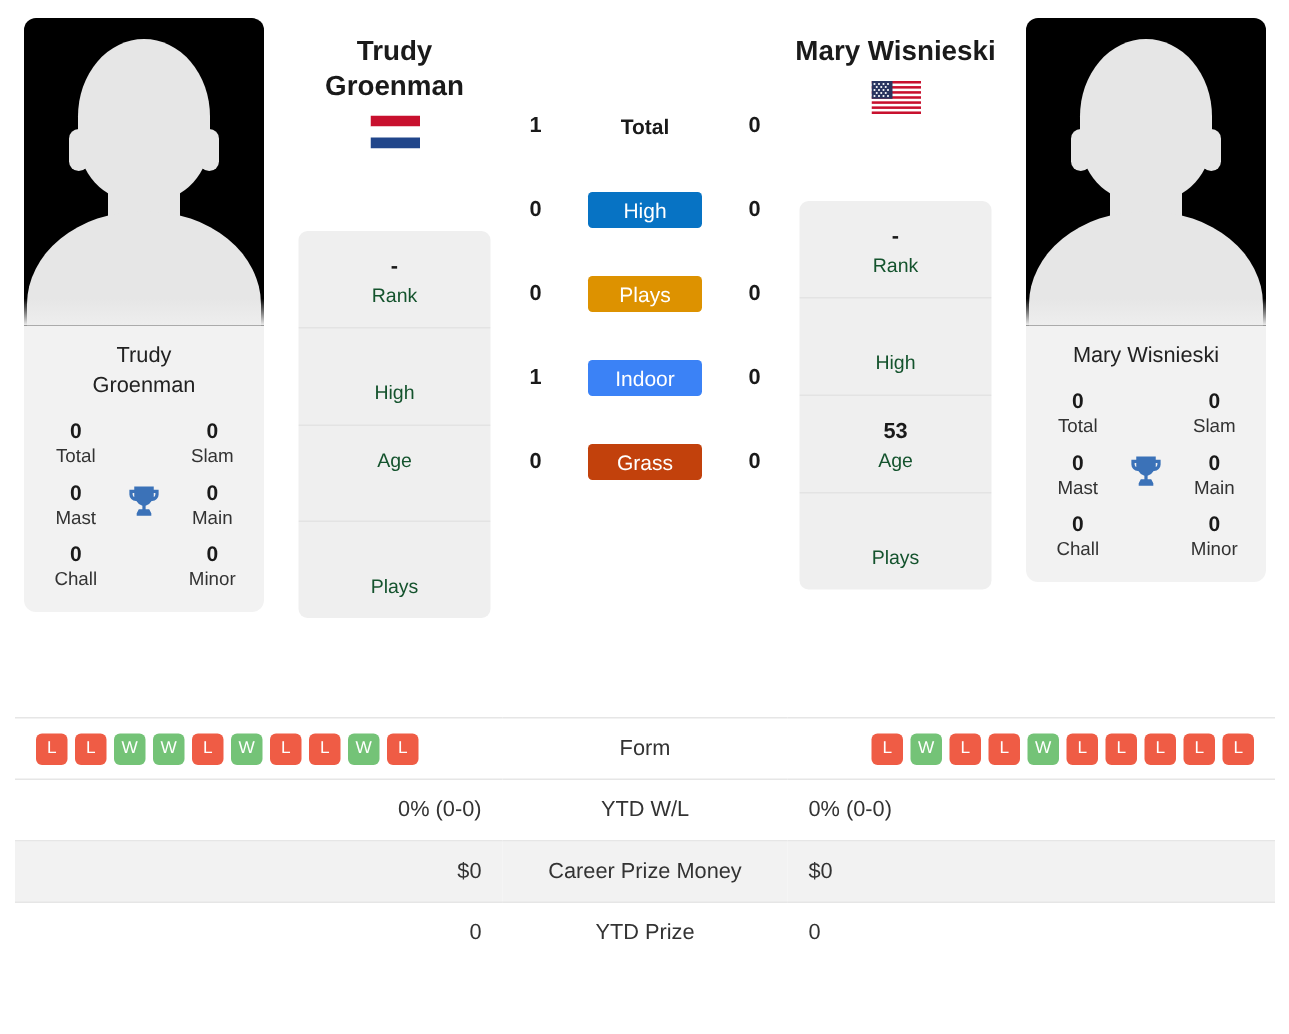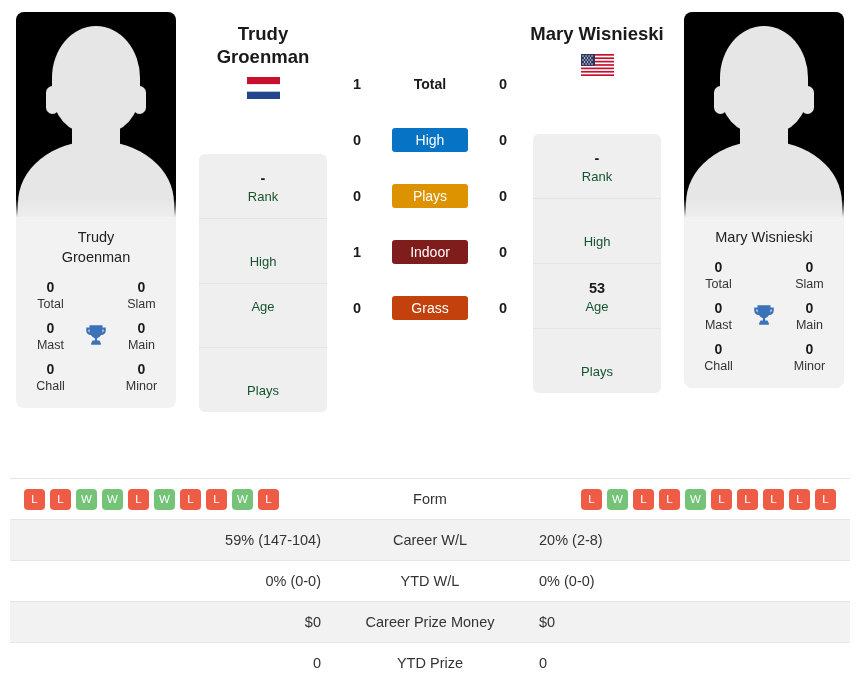--- a/index.html
+++ b/index.html
@@ -449,21 +449,21 @@
       <div class="s-badge" style="background:#0773c4">High</div>
       <div class="s-num">0</div>
     </div>
     <div class="surface-row">
       <div class="s-num">0</div>
       <div class="s-badge" style="background:#dd9200">Plays</div>
       <div class="s-num">0</div>
     </div>
     <div class="surface-row">
       <div class="s-num">1</div>
-      <div class="s-badge" style="background:#7f1d1d">Indoor</div>
+      <div class="s-badge" style="background:#3b82f6">Indoor</div>
       <div class="s-num">0</div>
     </div>
     <div class="surface-row">
       <div class="s-num">0</div>
       <div class="s-badge" style="background:#c2410c">Grass</div>
       <div class="s-num">0</div>
     </div>
   </div>
 </div>
 
@@ -492,25 +492,20 @@
             <span class="fb l">L</span>
             <span class="fb l">L</span>
             <span class="fb w">W</span>
             <span class="fb l">L</span>
             <span class="fb l">L</span>
             <span class="fb l">L</span>
             <span class="fb l">L</span>
             <span class="fb l">L</span>
           </span>
       </td>
-    </tr>
-    <tr class="alt">
-      <td class="col-left">59% (147-104)</td>
-      <td class="col-mid">Career W/L</td>
-      <td class="col-right">20% (2-8)</td>
     </tr>
     <tr>
       <td class="col-left">0% (0-0)</td>
       <td class="col-mid">YTD W/L</td>
       <td class="col-right">0% (0-0)</td>
     </tr>
     <tr class="alt">
       <td class="col-left">$0</td>
       <td class="col-mid">Career Prize Money</td>
       <td class="col-right">$0</td>

